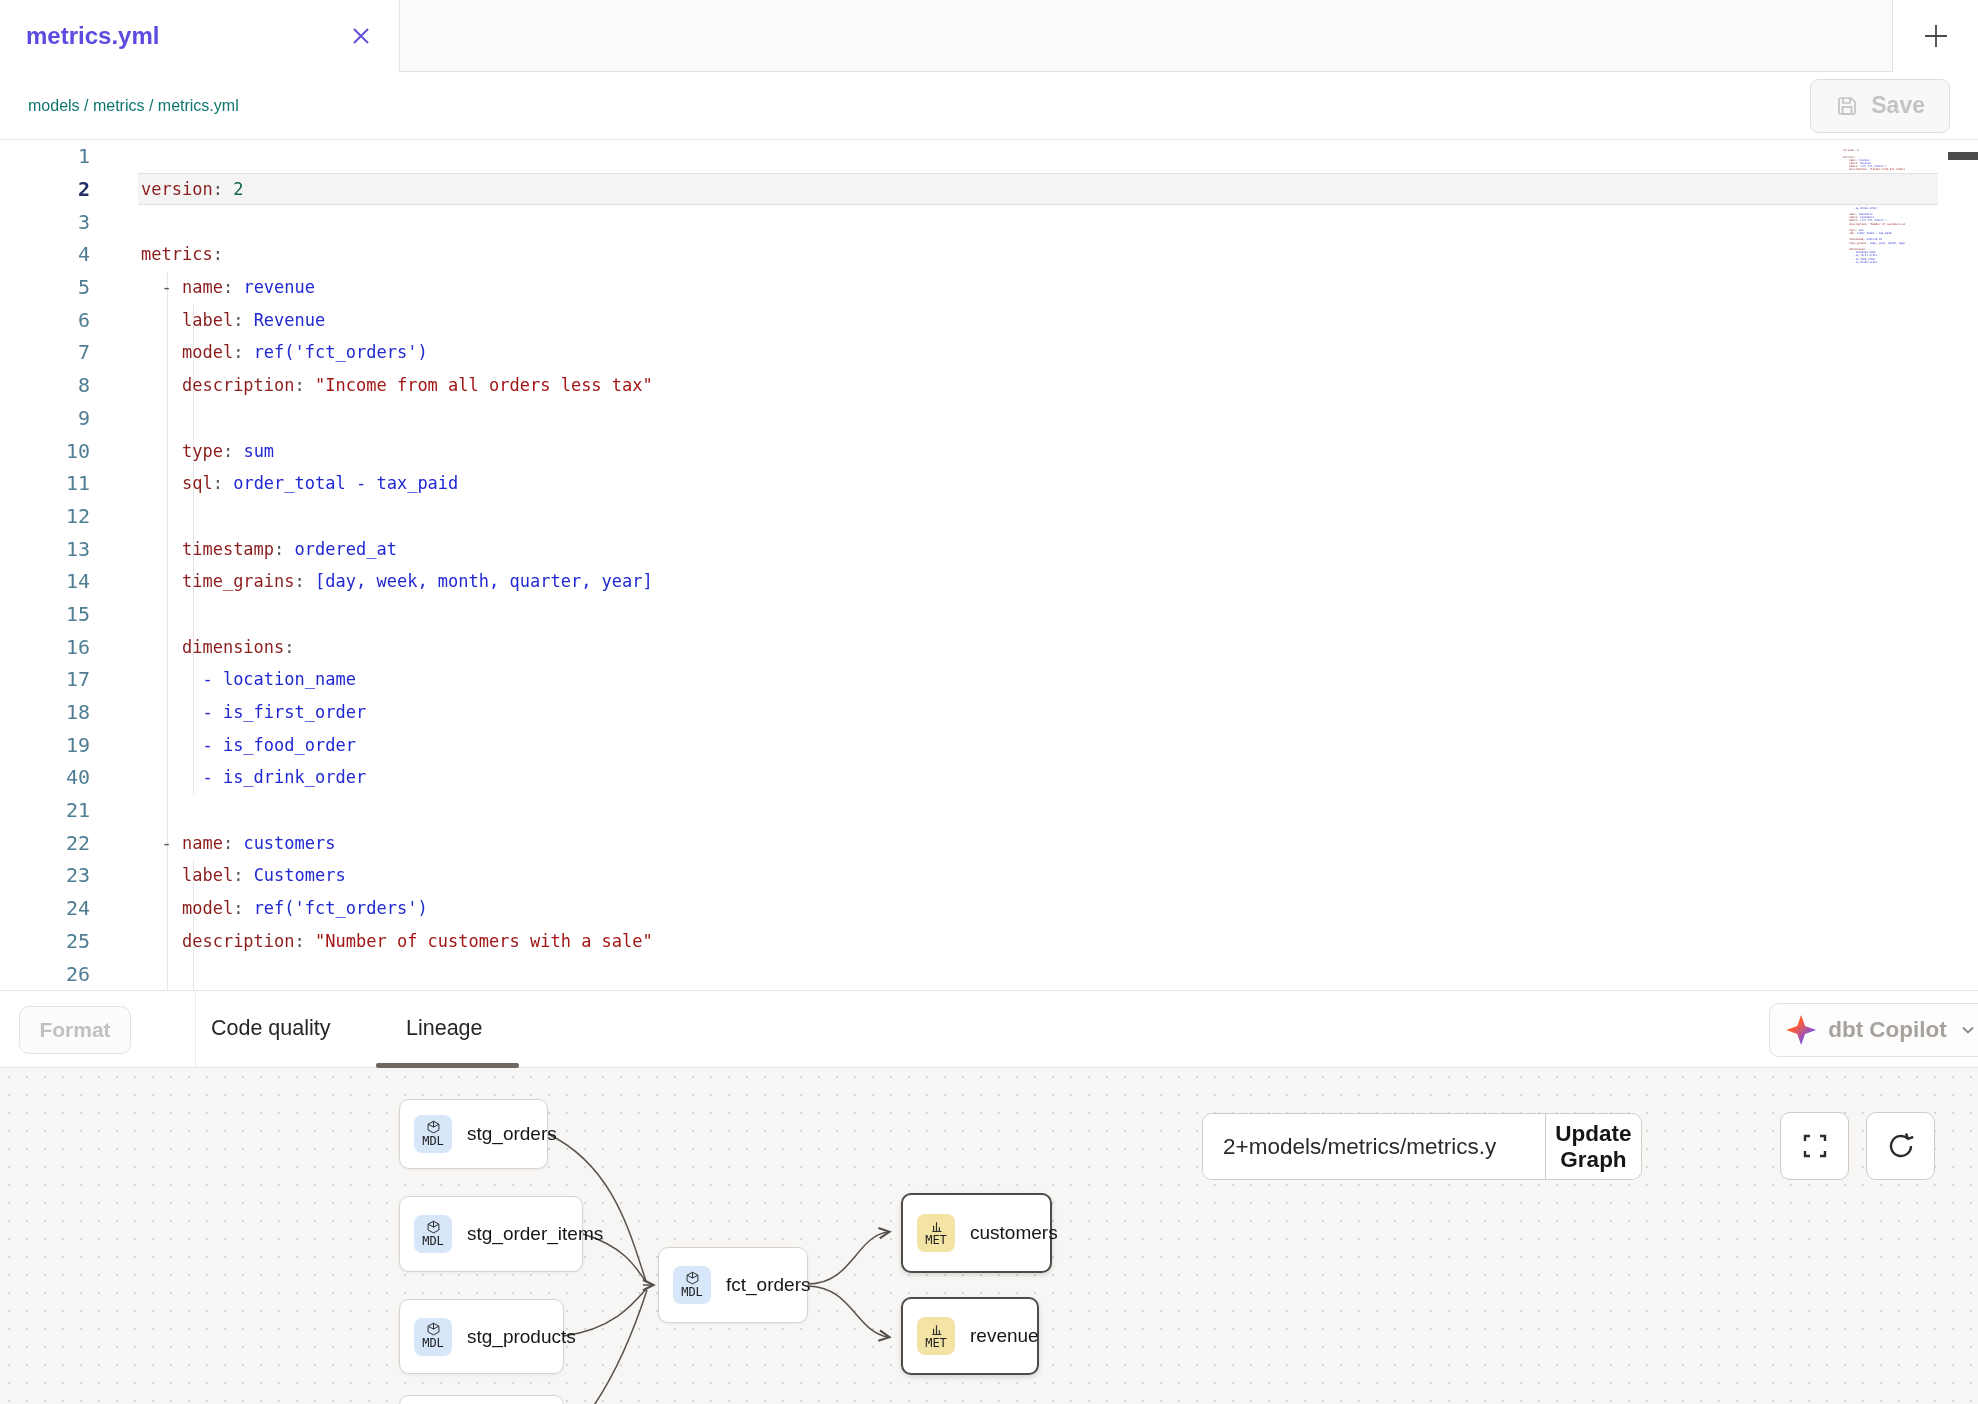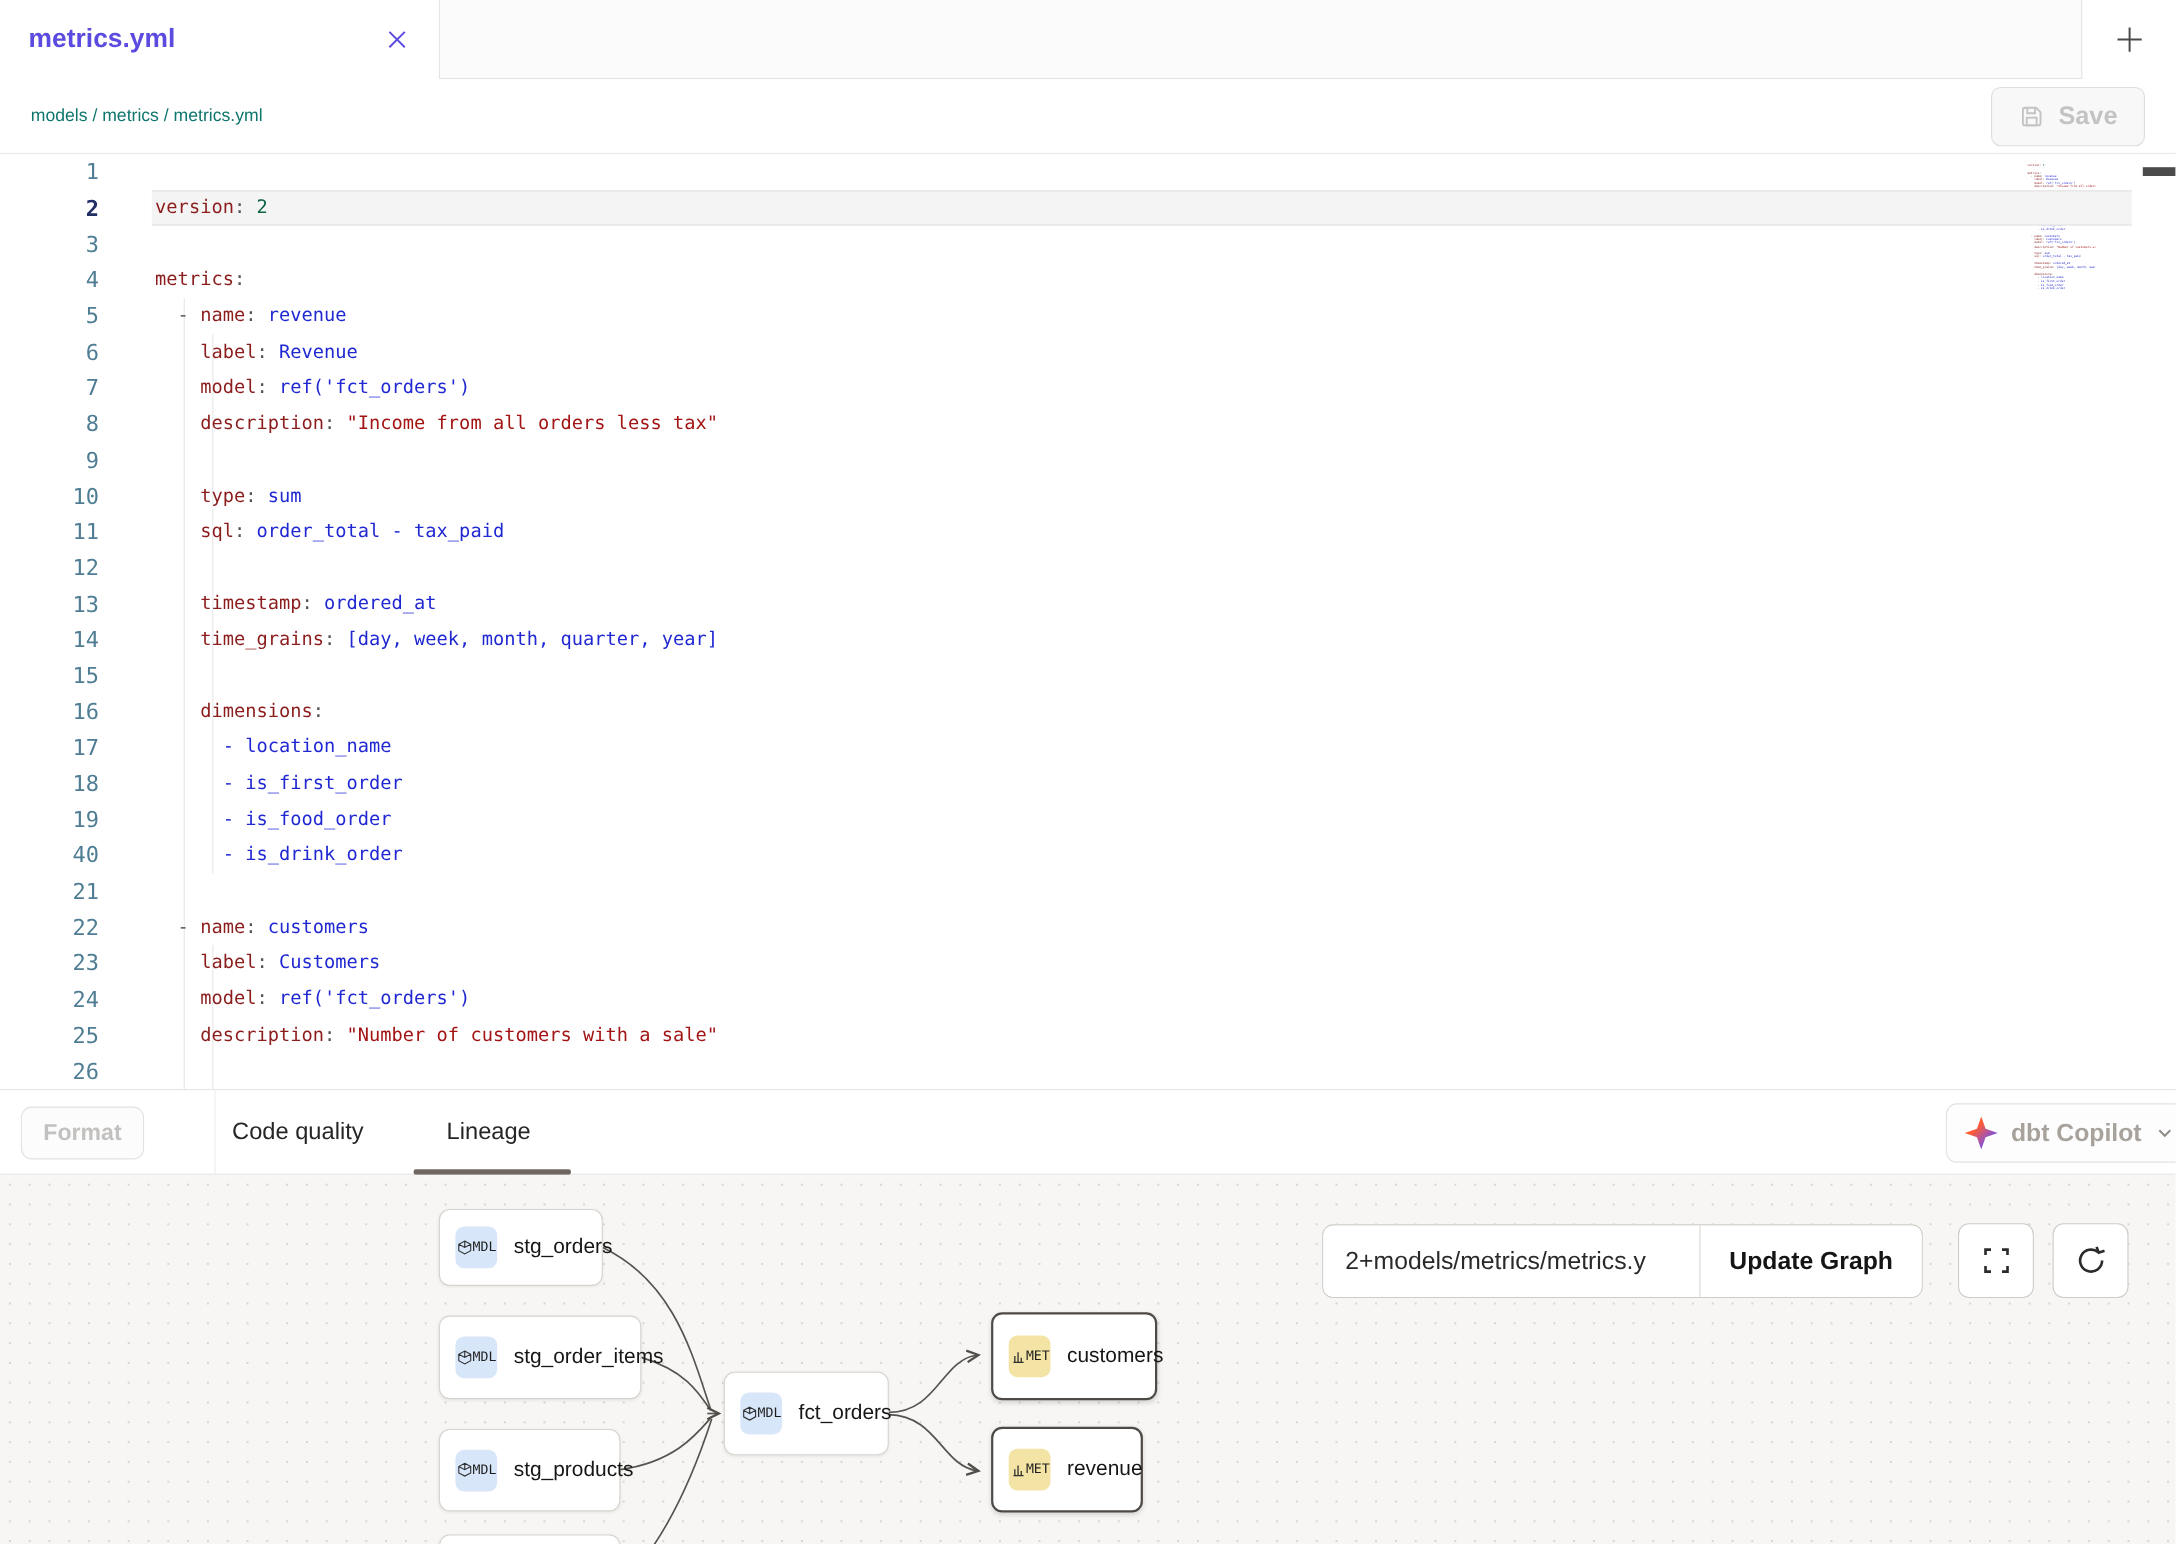--- a/index.html
+++ b/index.html
@@ -68,28 +68,28 @@
 
   
   .graph{position:absolute;left:0;top:1068px;width:1978px;height:336px;background:#f7f6f4;
          background-image:radial-gradient(#d8d6d2 1.3px,transparent 1.3px);background-size:18px 18px;
          overflow:hidden;}
   .edges{position:absolute;left:0;top:0;pointer-events:none;}
   .gnode{position:absolute;background:#fff;border:1.5px solid #d7d4d0;border-radius:10px;
          display:flex;align-items:center;gap:15px;padding-left:14px;
          box-shadow:0 1px 3px rgba(0,0,0,.06);cursor:pointer;}
   .gnode.met{border:2px solid #4d4a47;box-shadow:0 2px 5px rgba(0,0,0,.14);}
-  .chip{width:38px;height:38px;border-radius:8px;display:flex;flex-direction:row;
+  .chip{width:38px;height:38px;border-radius:8px;display:flex;flex-direction:column;
         align-items:center;justify-content:center;flex:none;}
   .chip.mdl{background:#d8e6fa;}
   .chip.met{background:#f3e3a5;}
   .chip .kind{font-family:"DejaVu Sans Mono",monospace;font-size:12px;color:#1d1d1d;line-height:1.1;}
   .nlabel{font-size:19px;color:#161616;white-space:nowrap;}
 
-  .ctrl-group{position:absolute;left:1202px;top:45px;width:546px;height:67px;background:#fff;
+  .ctrl-group{position:absolute;left:1202px;top:45px;width:440px;height:67px;background:#fff;
               border:1px solid #cfccc8;border-radius:10px;display:flex;overflow:hidden;}
   .path-input{width:343px;height:100%;border:none;outline:none;border-right:1px solid #cfccc8;
               font-family:inherit;font-size:22.5px;color:#2a2a2a;padding:0 0 0 20px;background:#fff;}
   .update-btn{flex:1;border:none;background:#fff;font-family:inherit;font-size:22.5px;
               font-weight:600;color:#151515;cursor:pointer;}
   .sq-btn{position:absolute;top:44px;width:69px;height:68px;background:#fff;border:1px solid #cfccc8;
           border-radius:10px;display:flex;align-items:center;justify-content:center;cursor:pointer;}
   .sq-btn.fs{left:1780px;}
   .sq-btn.rf{left:1866px;}
 </style>

